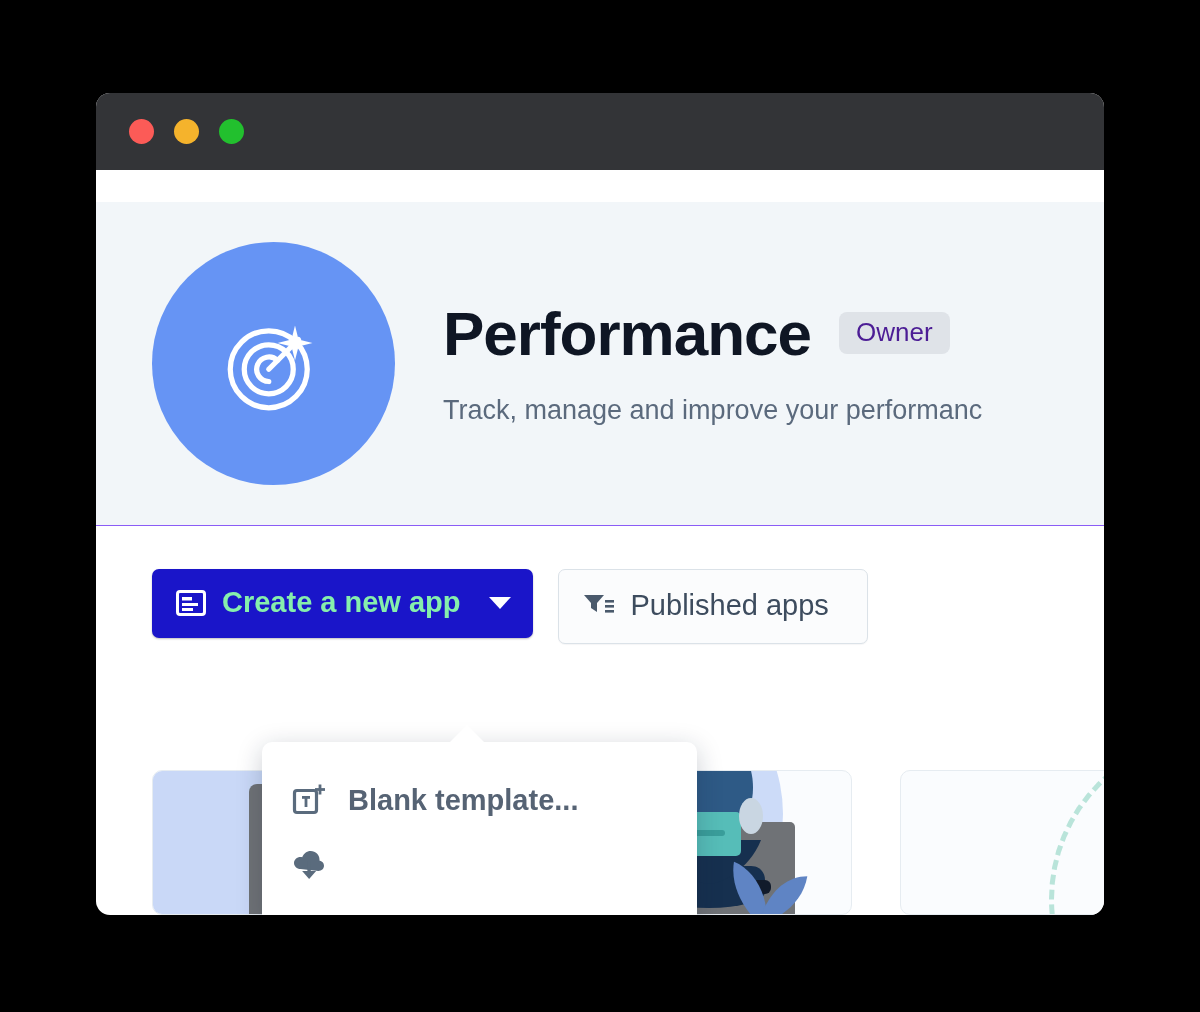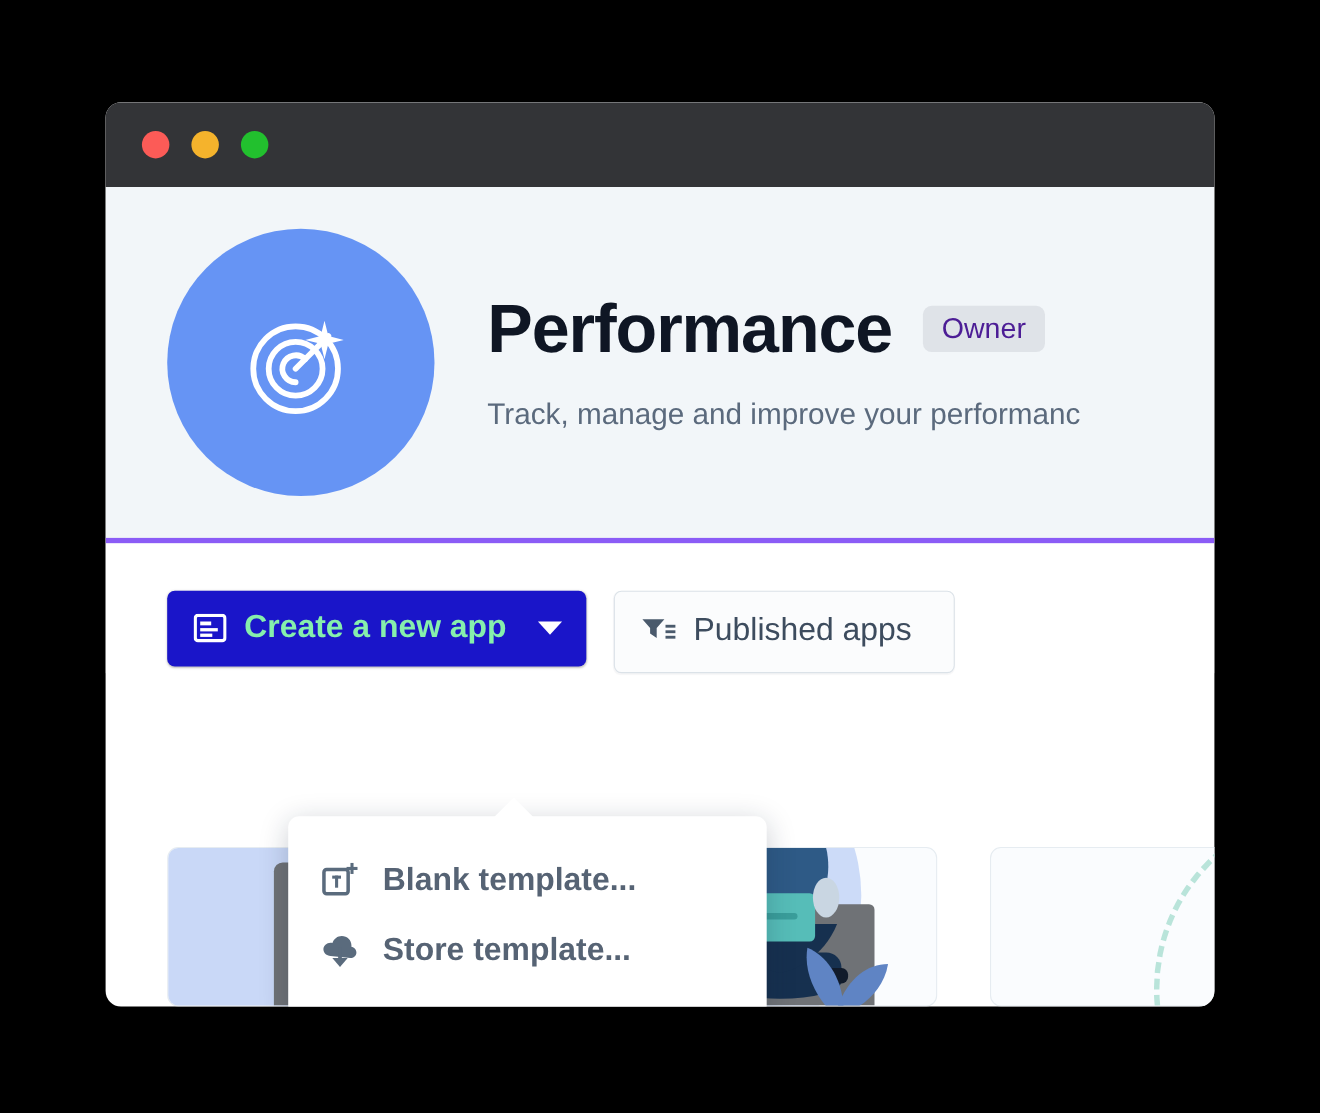--- a/index.html
+++ b/index.html
@@ -44,25 +44,26 @@
   .traffic-light { width: 25px; height: 25px; border-radius: 50%; flex: none; }
   .tl-red    { background: #fc5b57; }
   .tl-yellow { background: #f5b32c; }
   .tl-green  { background: #22c02e; }
 
   
   #app-header {
     position: relative;
     height: 324px;
     background: #f2f6f9;
-    border-bottom: 5px solid #8b5cf6;
+    border-bottom: 1px solid #8b5cf6;
     display: flex;
     align-items: center;
     padding-left: 56px;
     overflow: hidden;
+    margin-top: 32px;
   }
 
   #app-logo {
     width: 243px;
     height: 243px;
     border-radius: 50%;
     background: #6694f4;
     flex: none;
     display: flex;
     align-items: center;
@@ -395,18 +396,17 @@
         </svg>
         <span>Blank template...</span>
       </div>
 
       <div class="menu-item">
         <svg width="34" height="34" viewBox="0 0 34 34">
           <path d="M8.5 22C4.9 22 2 19.3 2 16s2.9-6 6.5-6c.6 0 1.2.1 1.7.2C11.6 6.6 14.8 4 18.7 4c4.9 0 8.8 3.8 8.8 8.5 0 .4 0 .8-.1 1.1 2.6.5 4.6 2.6 4.6 5.2 0 2.9-2.5 5.2-5.6 5.2z" fill="#5a6b7d"></path>
           <rect x="15.4" y="14" width="3.4" height="13" fill="#5a6b7d"></rect>
           <path d="M17.1 32l-7-8h14z" fill="#5a6b7d"></path>
         </svg>
-        <span>Store template...</span>
       </div>
     </div>
 
   </div>
 </div>
 
 </body></html>

